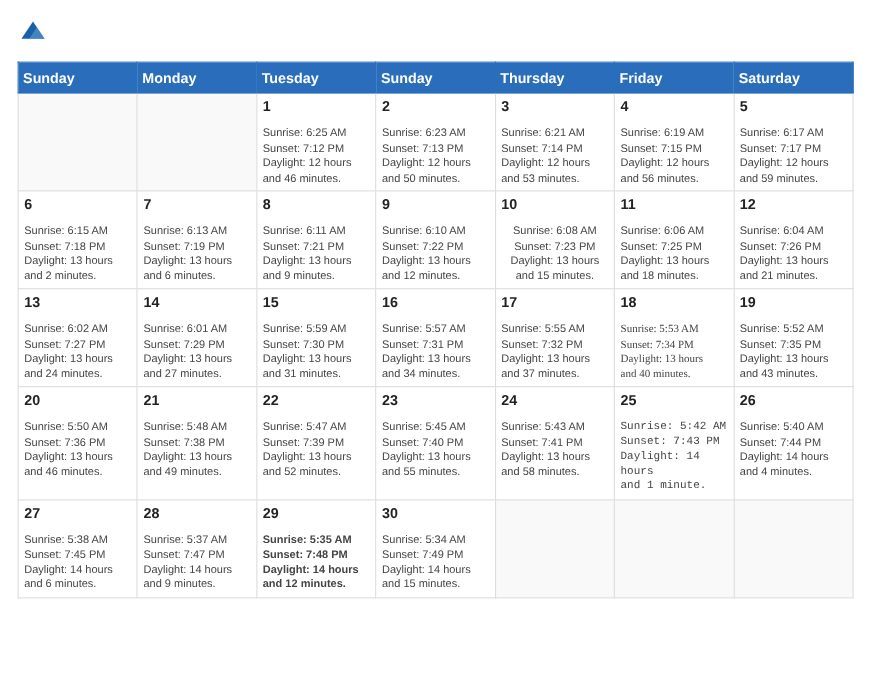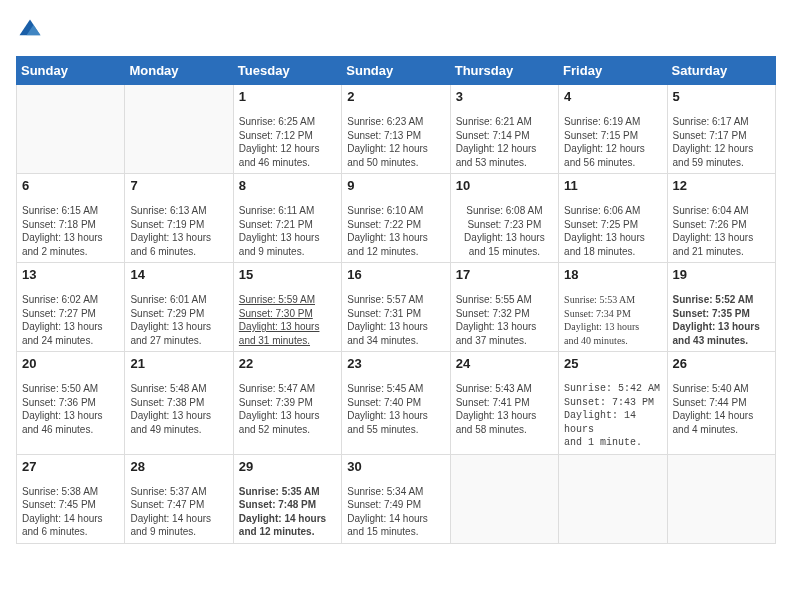--- a/index.html
+++ b/index.html
@@ -227,21 +227,21 @@
         </td>
         <td>
           <span class="day-num">14</span>
           <div class="day-info" style="white-space: pre-line;">Sunrise: 6:01 AM
 Sunset: 7:29 PM
 Daylight: 13 hours
 and 27 minutes.</div>
         </td>
         <td>
           <span class="day-num">15</span>
-          <div class="day-info" style="white-space: pre-line; text-decoration: underline;">Sunrise: 5:59 AM
+          <div class="day-info" style="white-space: pre-line;">Sunrise: 5:59 AM
 Sunset: 7:30 PM
 Daylight: 13 hours
 and 31 minutes.</div>
         </td>
         <td>
           <span class="day-num">16</span>
           <div class="day-info" style="white-space: pre-line;">Sunrise: 5:57 AM
 Sunset: 7:31 PM
 Daylight: 13 hours
 and 34 minutes.</div>
@@ -255,21 +255,21 @@
         </td>
         <td>
           <span class="day-num">18</span>
           <div class="day-info" style="white-space: pre-line; font-family: Liberation Serif, serif;">Sunrise: 5:53 AM
 Sunset: 7:34 PM
 Daylight: 13 hours
 and 40 minutes.</div>
         </td>
         <td>
           <span class="day-num">19</span>
-          <div class="day-info" style="white-space: pre-line; font-weight: bold;">Sunrise: 5:52 AM
+          <div class="day-info" style="white-space: pre-line;">Sunrise: 5:52 AM
 Sunset: 7:35 PM
 Daylight: 13 hours
 and 43 minutes.</div>
         </td>
       </tr>
       <tr>
         <td>
           <span class="day-num">20</span>
           <div class="day-info" style="white-space: pre-line;">Sunrise: 5:50 AM
 Sunset: 7:36 PM

